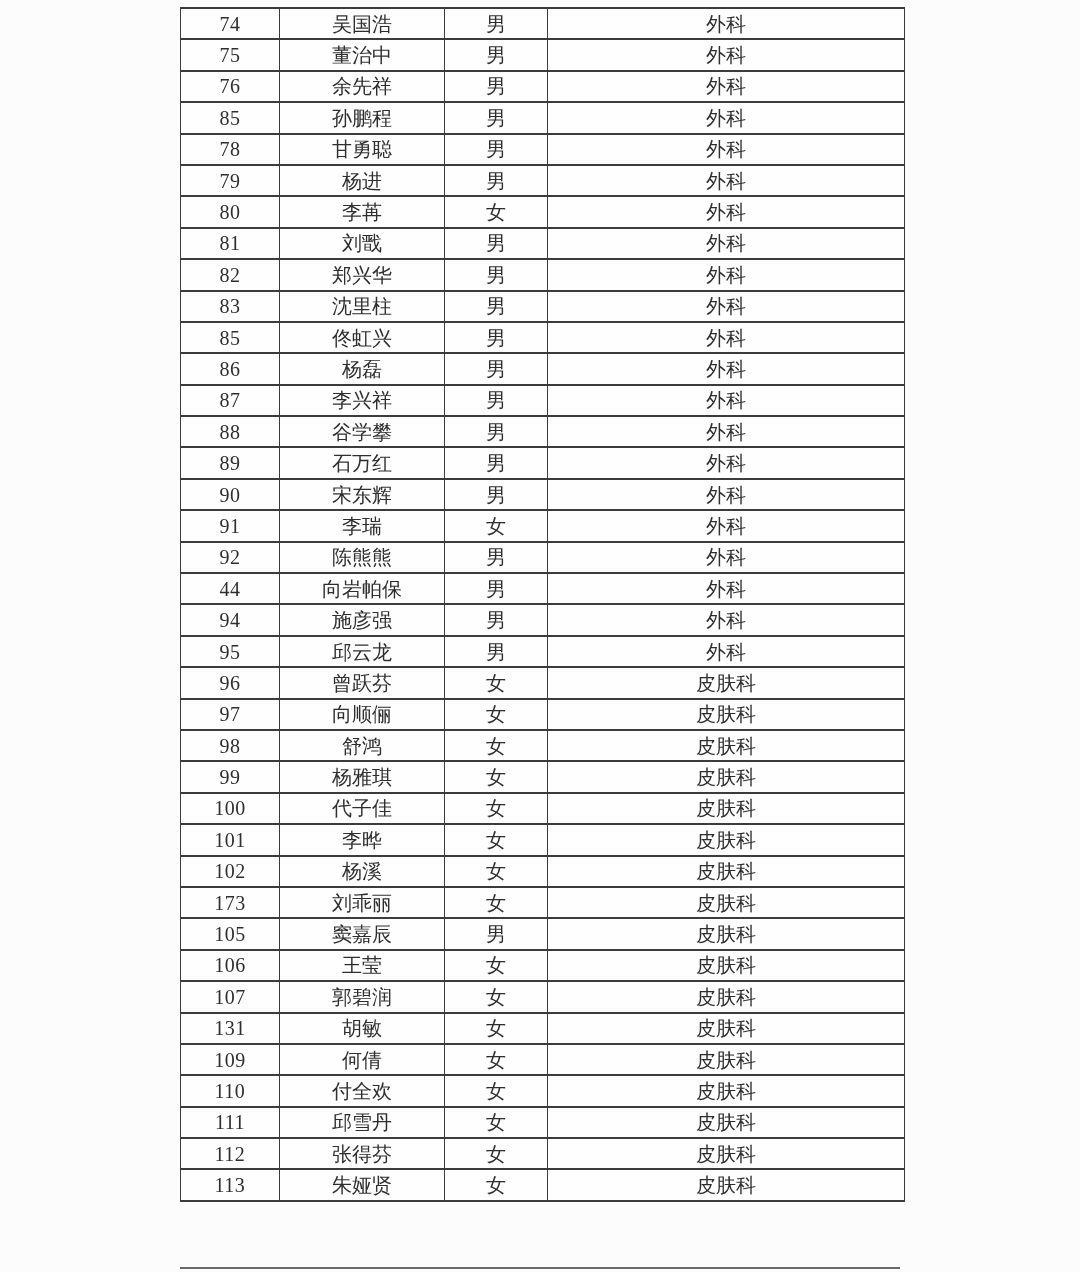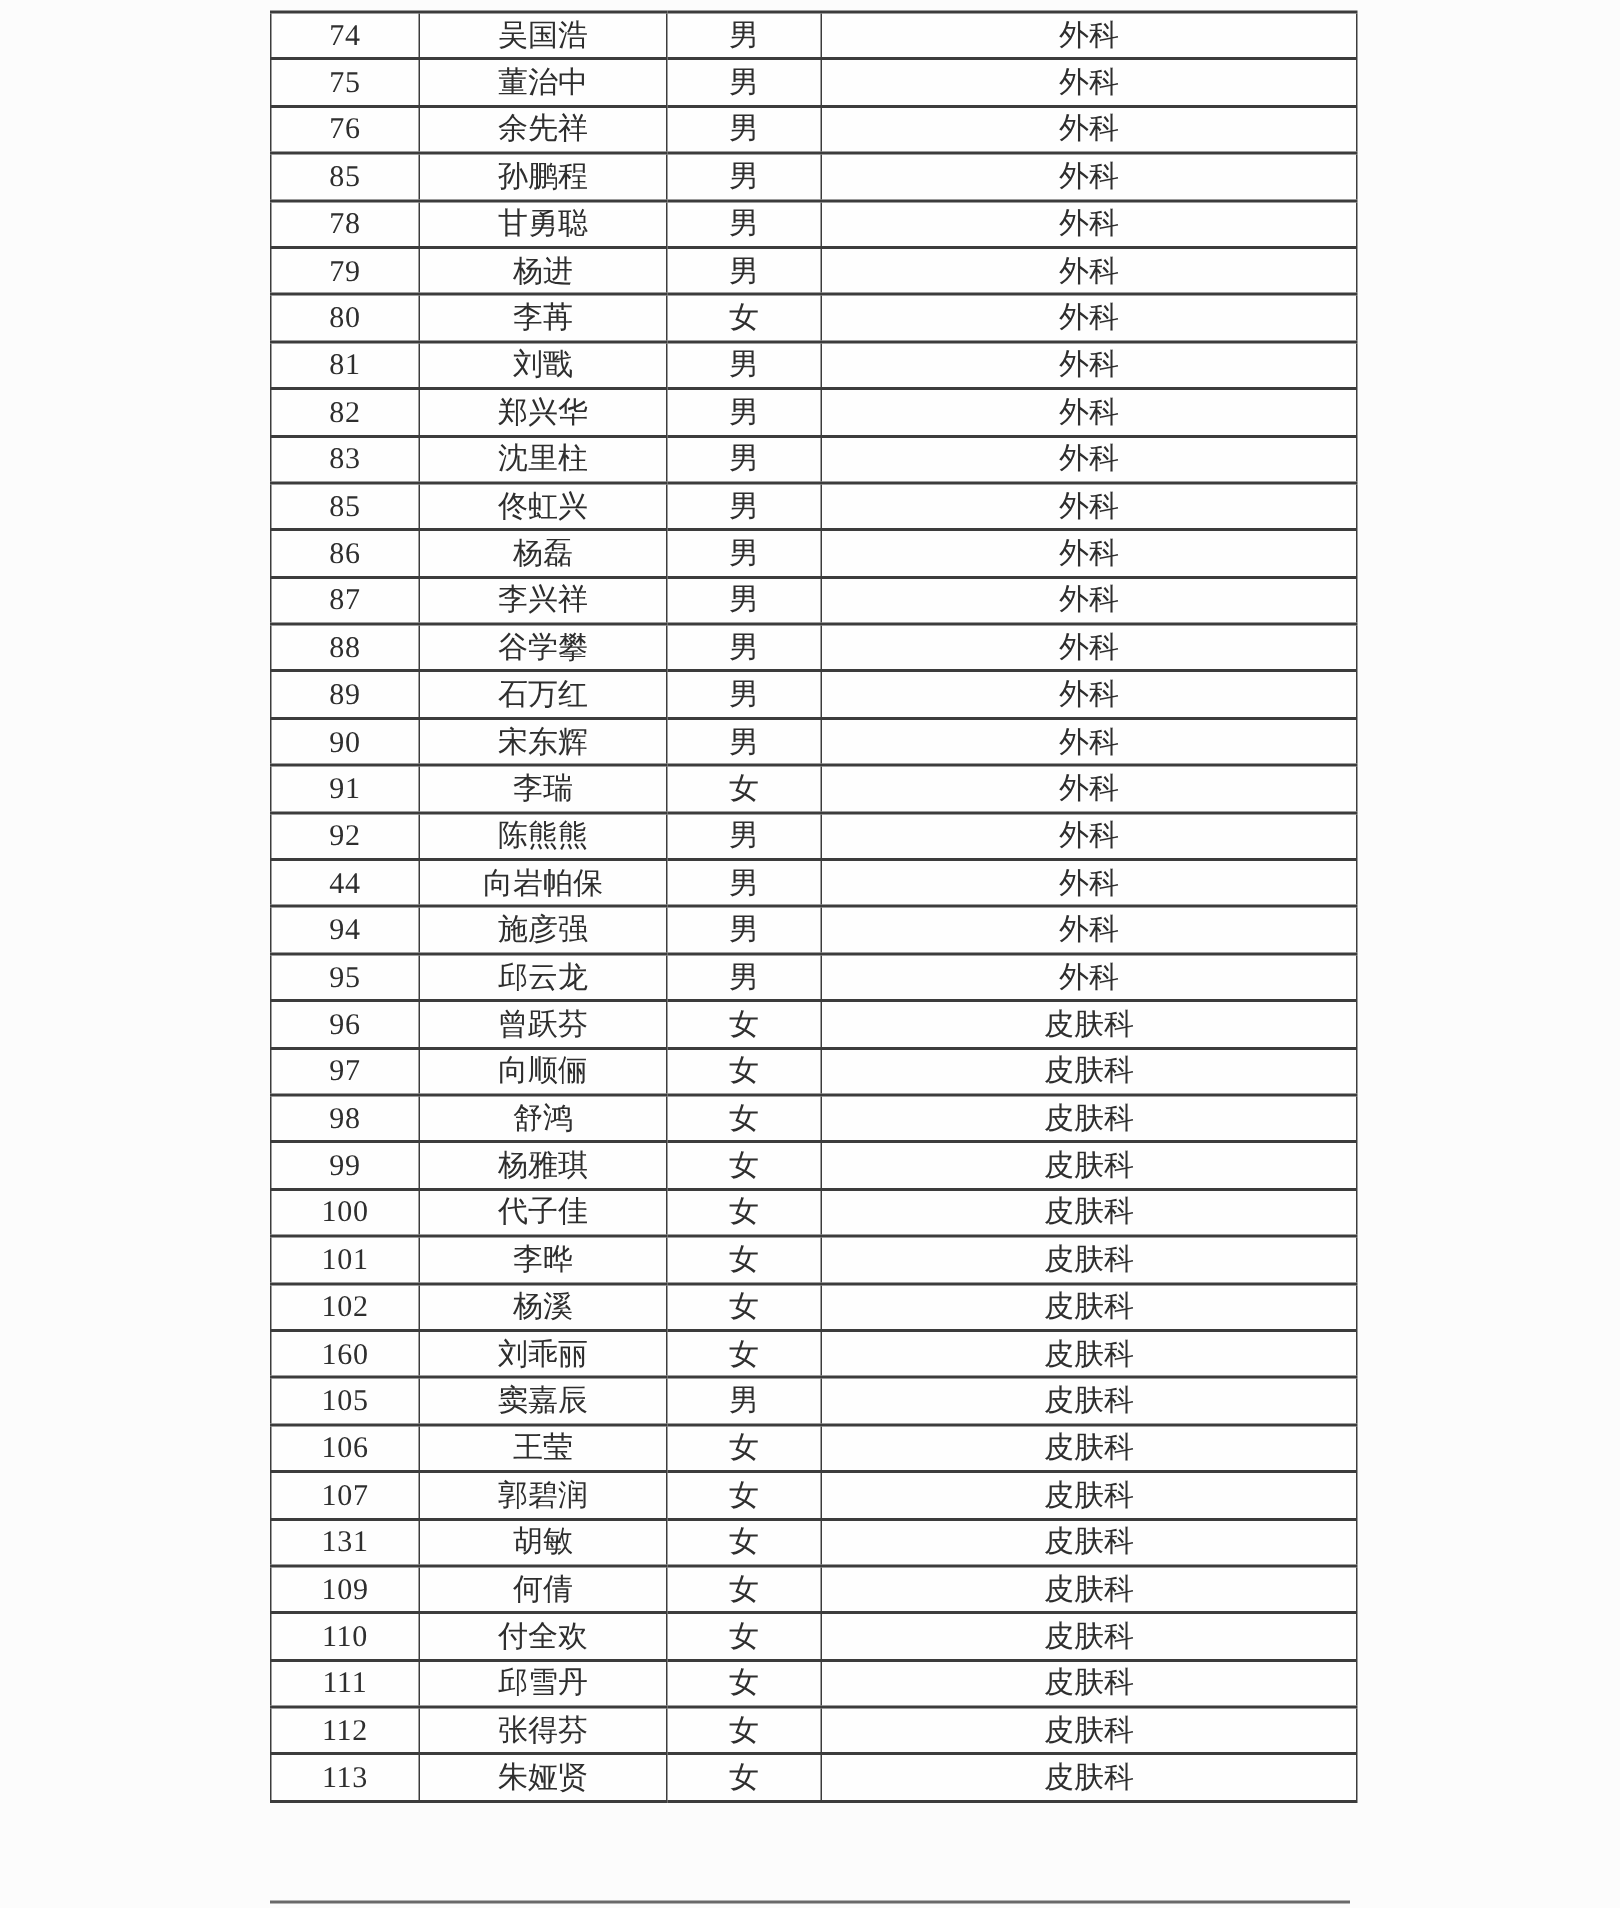--- a/index.html
+++ b/index.html
@@ -253,21 +253,21 @@
   </tr>
 
   <tr class="roster-row">
     <td class="col-no">102</td>
     <td class="col-name">杨溪</td>
     <td class="col-gender">女</td>
     <td class="col-dept">皮肤科</td>
   </tr>
 
   <tr class="roster-row">
-    <td class="col-no">160</td>
+    <td class="col-no">173</td>
     <td class="col-name">刘乖丽</td>
     <td class="col-gender">女</td>
     <td class="col-dept">皮肤科</td>
   </tr>
 
 
   <tr class="roster-row">
     <td class="col-no">105</td>
     <td class="col-name">窦嘉辰</td>
     <td class="col-gender">男</td>

